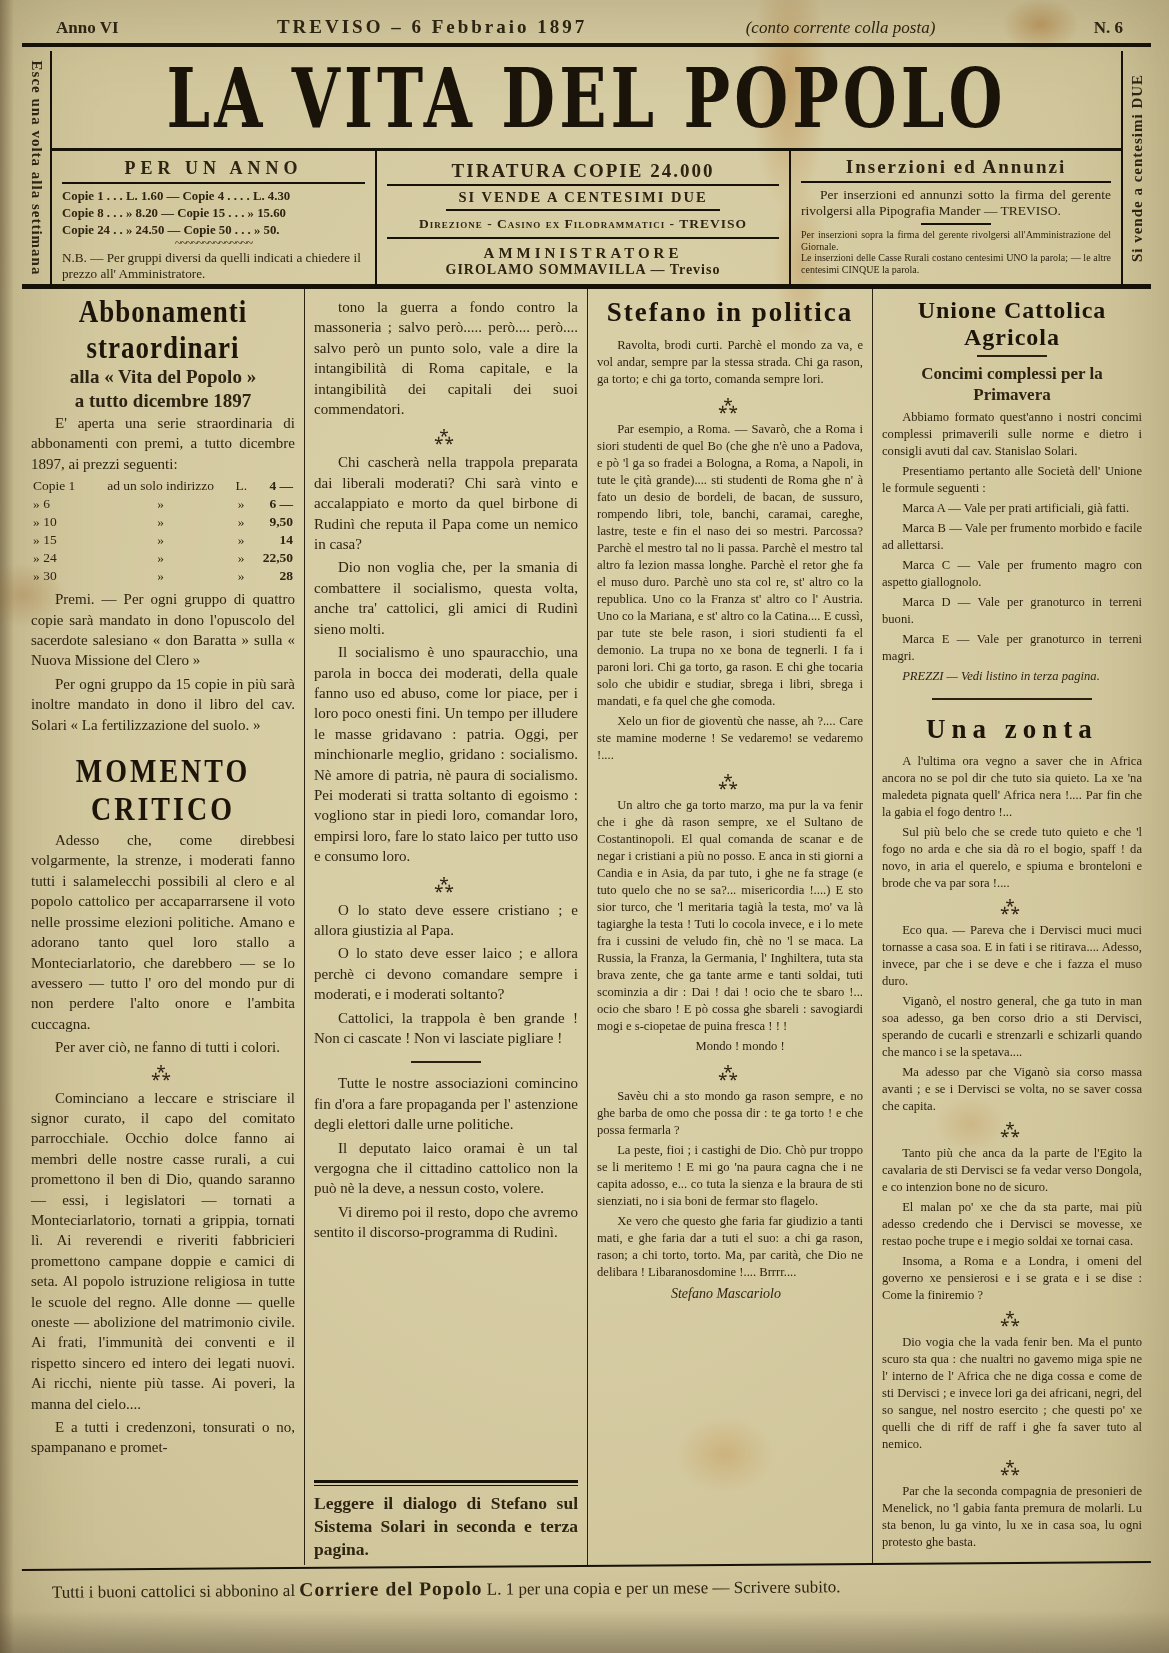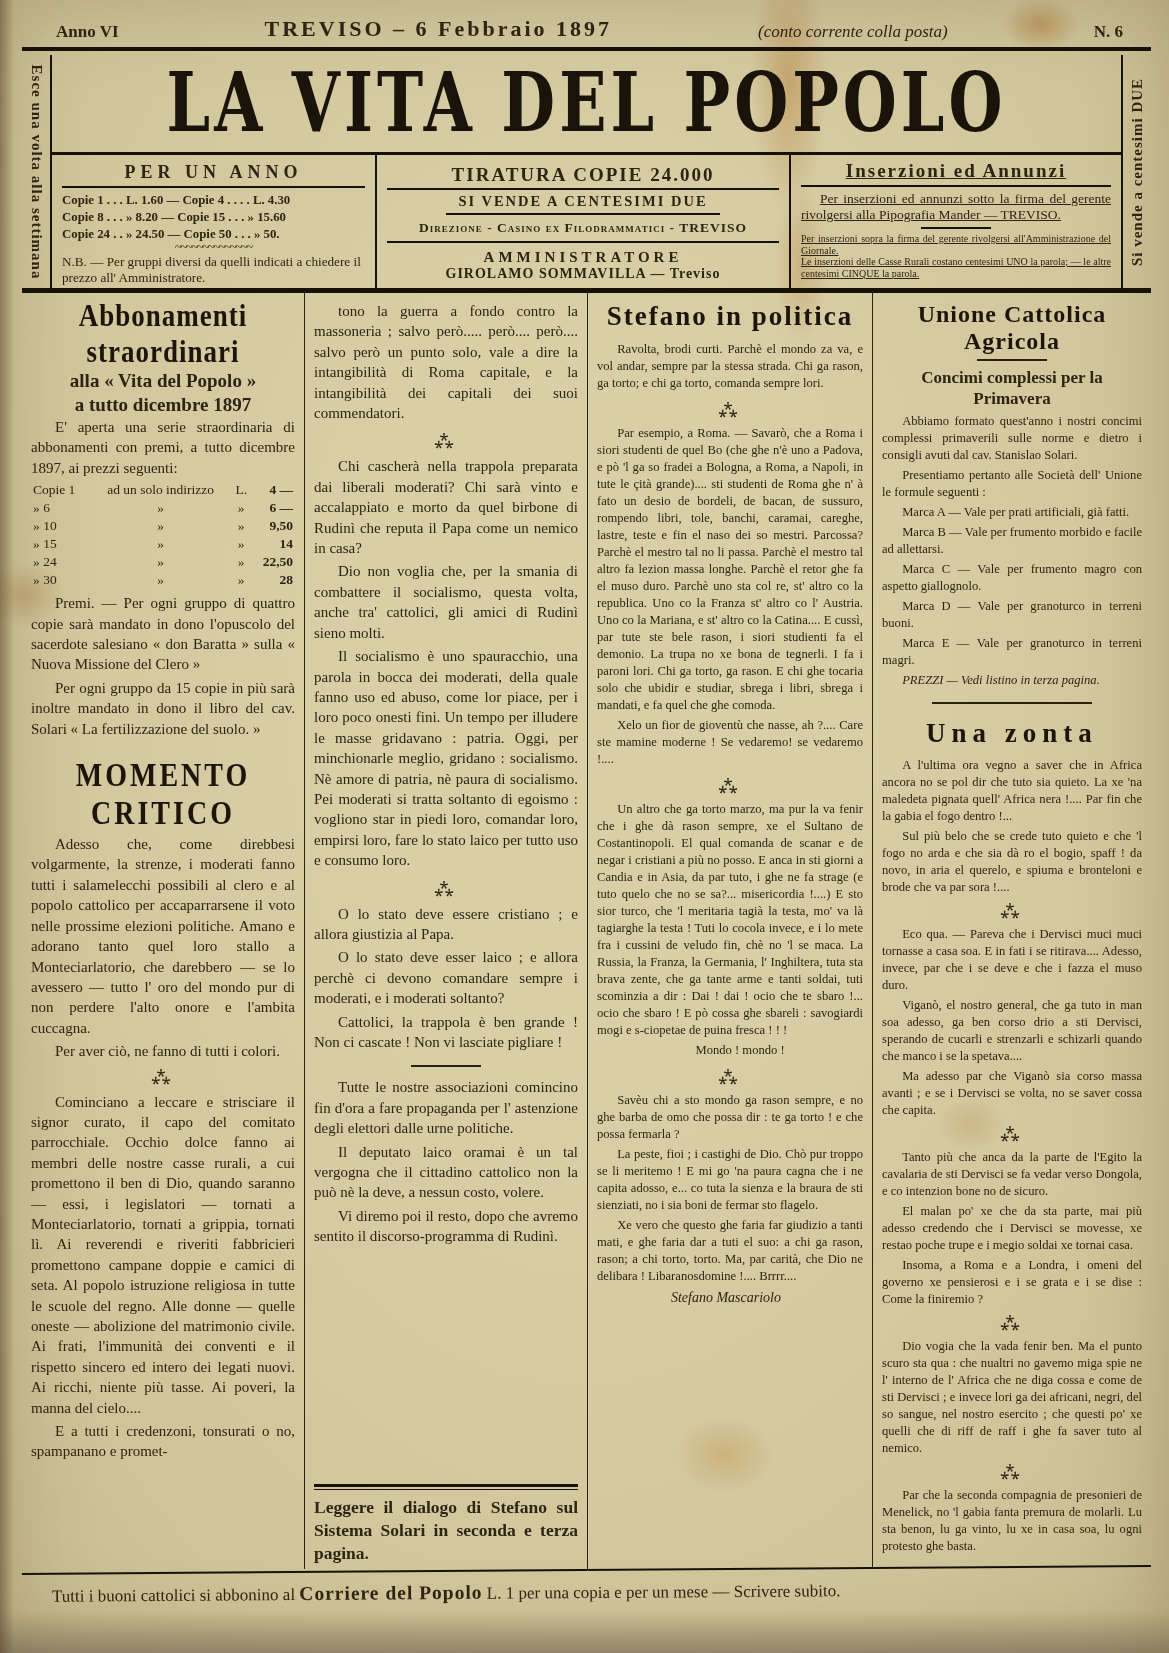--- a/index.html
+++ b/index.html
@@ -27,21 +27,21 @@
     box-shadow: inset 0 0 90px rgba(90,68,34,.28);
   }
 
   
   .topline{
     display:flex; align-items:flex-end; justify-content:space-between;
     padding:4px 28px 5px 34px;
     border-bottom:4px solid #171208;
   }
   .topline .anno{ font-size:17px; font-weight:bold; }
-  .topline .dateline{ font-size:22px; font-weight:bold; letter-spacing:3px; }
+  .topline .dateline{ font-size:19px; font-weight:bold; letter-spacing:3px; }
   .topline .posta{ font-size:17px; font-style:italic; }
   .topline .numero{ font-size:17px; font-weight:bold; }
 
   
   .head-main{ display:flex; margin-top:4px; border-bottom:5px solid #171208; }
   .vert-strip{
     position:relative; width:30px; flex:0 0 30px;
   }
   .vert-strip span{
     position:absolute; left:50%; top:50%;
@@ -66,21 +66,21 @@
   }
 
   .infobar{
     display:flex;
     border-top:3px solid #171208;
     height:136px;
   }
   .infobox{ padding:5px 10px; overflow:hidden; }
   .infobox.sub{ flex:0 0 325px; border-right:2px solid #171208; }
   .infobox.mid{ flex:1 1 auto; border-right:2px solid #171208; text-align:center; }
-  .infobox.ads{ flex:0 0 330px;text-decoration:underline; }
+  .infobox.ads{ flex:0 0 330px; }
 
   .sub .boxtitle{ text-align:center; font-weight:bold; font-size:18px; letter-spacing:5px; padding:2px 0 3px 0; border-bottom:2px solid #171208; margin-bottom:4px;}
   .sub .priceline{ font-size:12.8px; font-weight:bold; white-space:nowrap; line-height:17px; }
   .sub .squiggle{ text-align:center; font-size:12px; letter-spacing:-1px; line-height:8px; color:#171208; }
   .sub .nb{ font-size:13.2px; line-height:16px; margin-top:3px; }
 
   .mid .tiratura{ font-size:19px; letter-spacing:2px; padding:4px 0 2px 0; border-bottom:2px solid #171208; font-weight:bold;}
   .mid .vende{ font-size:14.5px; font-weight:bold; letter-spacing:2px; padding:3px 0; border-bottom:2px solid #171208; width:70%; margin:0 auto;}
   .mid .direzione{ font-size:13.5px; letter-spacing:1px; padding:5px 0; border-bottom:2px solid #171208; font-variant:small-caps; font-weight:bold;}
   .mid .ammin{ font-size:15px; font-weight:bold; letter-spacing:4px; padding-top:6px;}

